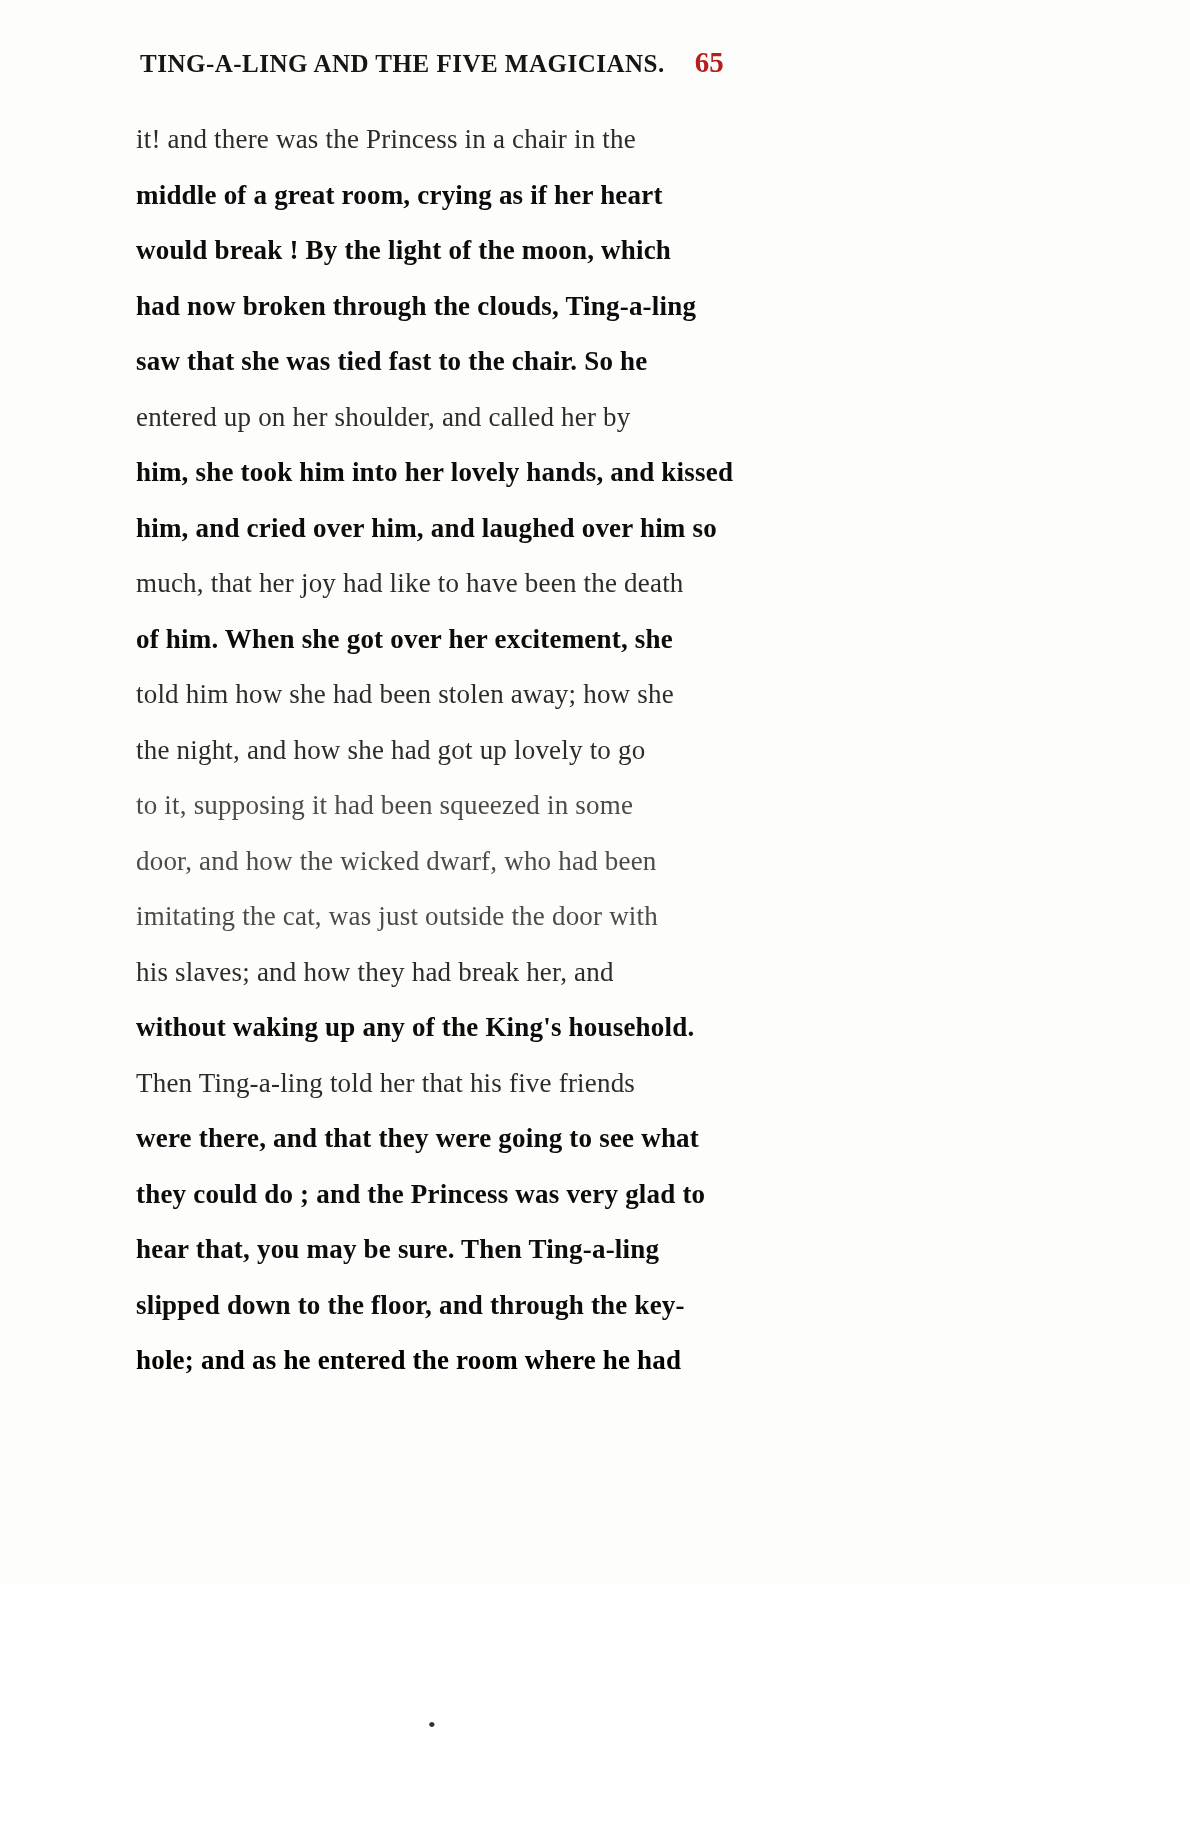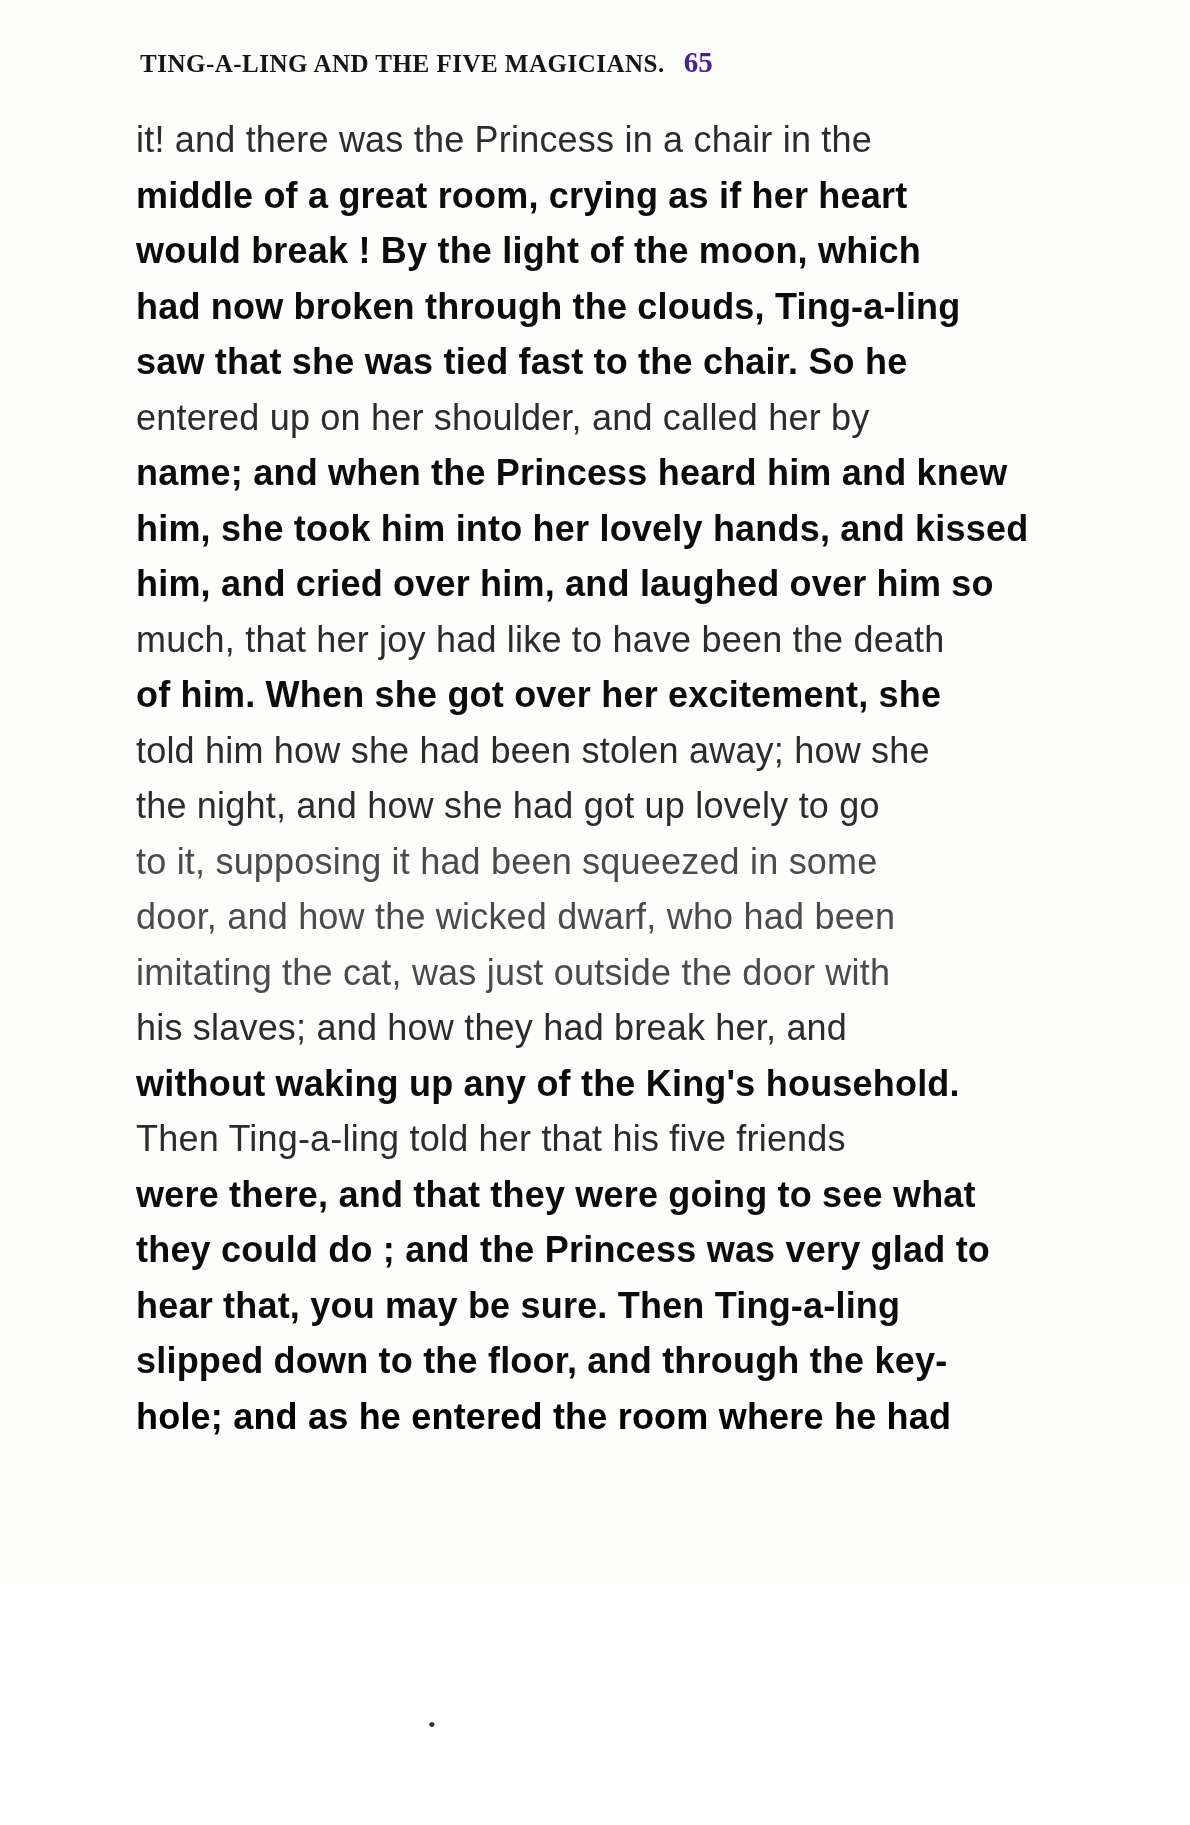--- a/index.html
+++ b/index.html
@@ -36,30 +36,30 @@
     font-weight: 700;
     font-size: 25px;
     letter-spacing: 0.5px;
     color: #161616;
     white-space: nowrap;
   }
   .page-number {
     font-family: "Liberation Serif", serif;
     font-weight: 700;
     font-size: 29px;
-    color: #4c1d95;
-    margin-left: 19px;
+    color: #b91c1c;
+    margin-left: 30px;
   }
   .body-text {
     position: absolute;
     left: 136px;
     top: 112px;
     width: 930px;
-    font-family: Liberation Sans, sans-serif;
-    font-size: 36px;
+    font-family: Liberation Serif, serif;
+    font-size: 27px;
     line-height: 55.5px;
     color: #1a1a1a;
     text-align: justify;
   }
   .body-text .line {
     display: block;
     white-space: nowrap;
     letter-spacing: 0.2px;
   }
   
@@ -86,21 +86,20 @@
     <span class="page-number">65</span>
   </div>
 
   <div class="body-text">
     <span class="line ink-mid">it! and there was the Princess in a chair in the</span>
     <span class="line ink-dark">middle of a great room, crying as if her heart</span>
     <span class="line ink-dark">would break ! By the light of the moon, which</span>
     <span class="line ink-dark">had now broken through the clouds, Ting-a-ling</span>
     <span class="line ink-dark">saw that she was tied fast to the chair. So he</span>
     <span class="line ink-mid">entered up on her shoulder, and called her by</span>
-    <span class="line ink-dark">name; and when the Princess heard him and knew</span>
     <span class="line ink-dark">him, she took him into her lovely hands, and kissed</span>
     <span class="line ink-dark">him, and cried over him, and laughed over him so</span>
     <span class="line ink-mid">much, that her joy had like to have been the death</span>
     <span class="line ink-dark">of him. When she got over her excitement, she</span>
     <span class="line ink-mid">told him how she had been stolen away; how she</span>
     <span class="line ink-mid">the night, and how she had got up lovely to go</span>
     <span class="line ink-light">to it, supposing it had been squeezed in some</span>
     <span class="line ink-light">door, and how the wicked dwarf, who had been</span>
     <span class="line ink-light">imitating the cat, was just outside the door with</span>
     <span class="line ink-mid">his slaves; and how they had break her, and</span>

